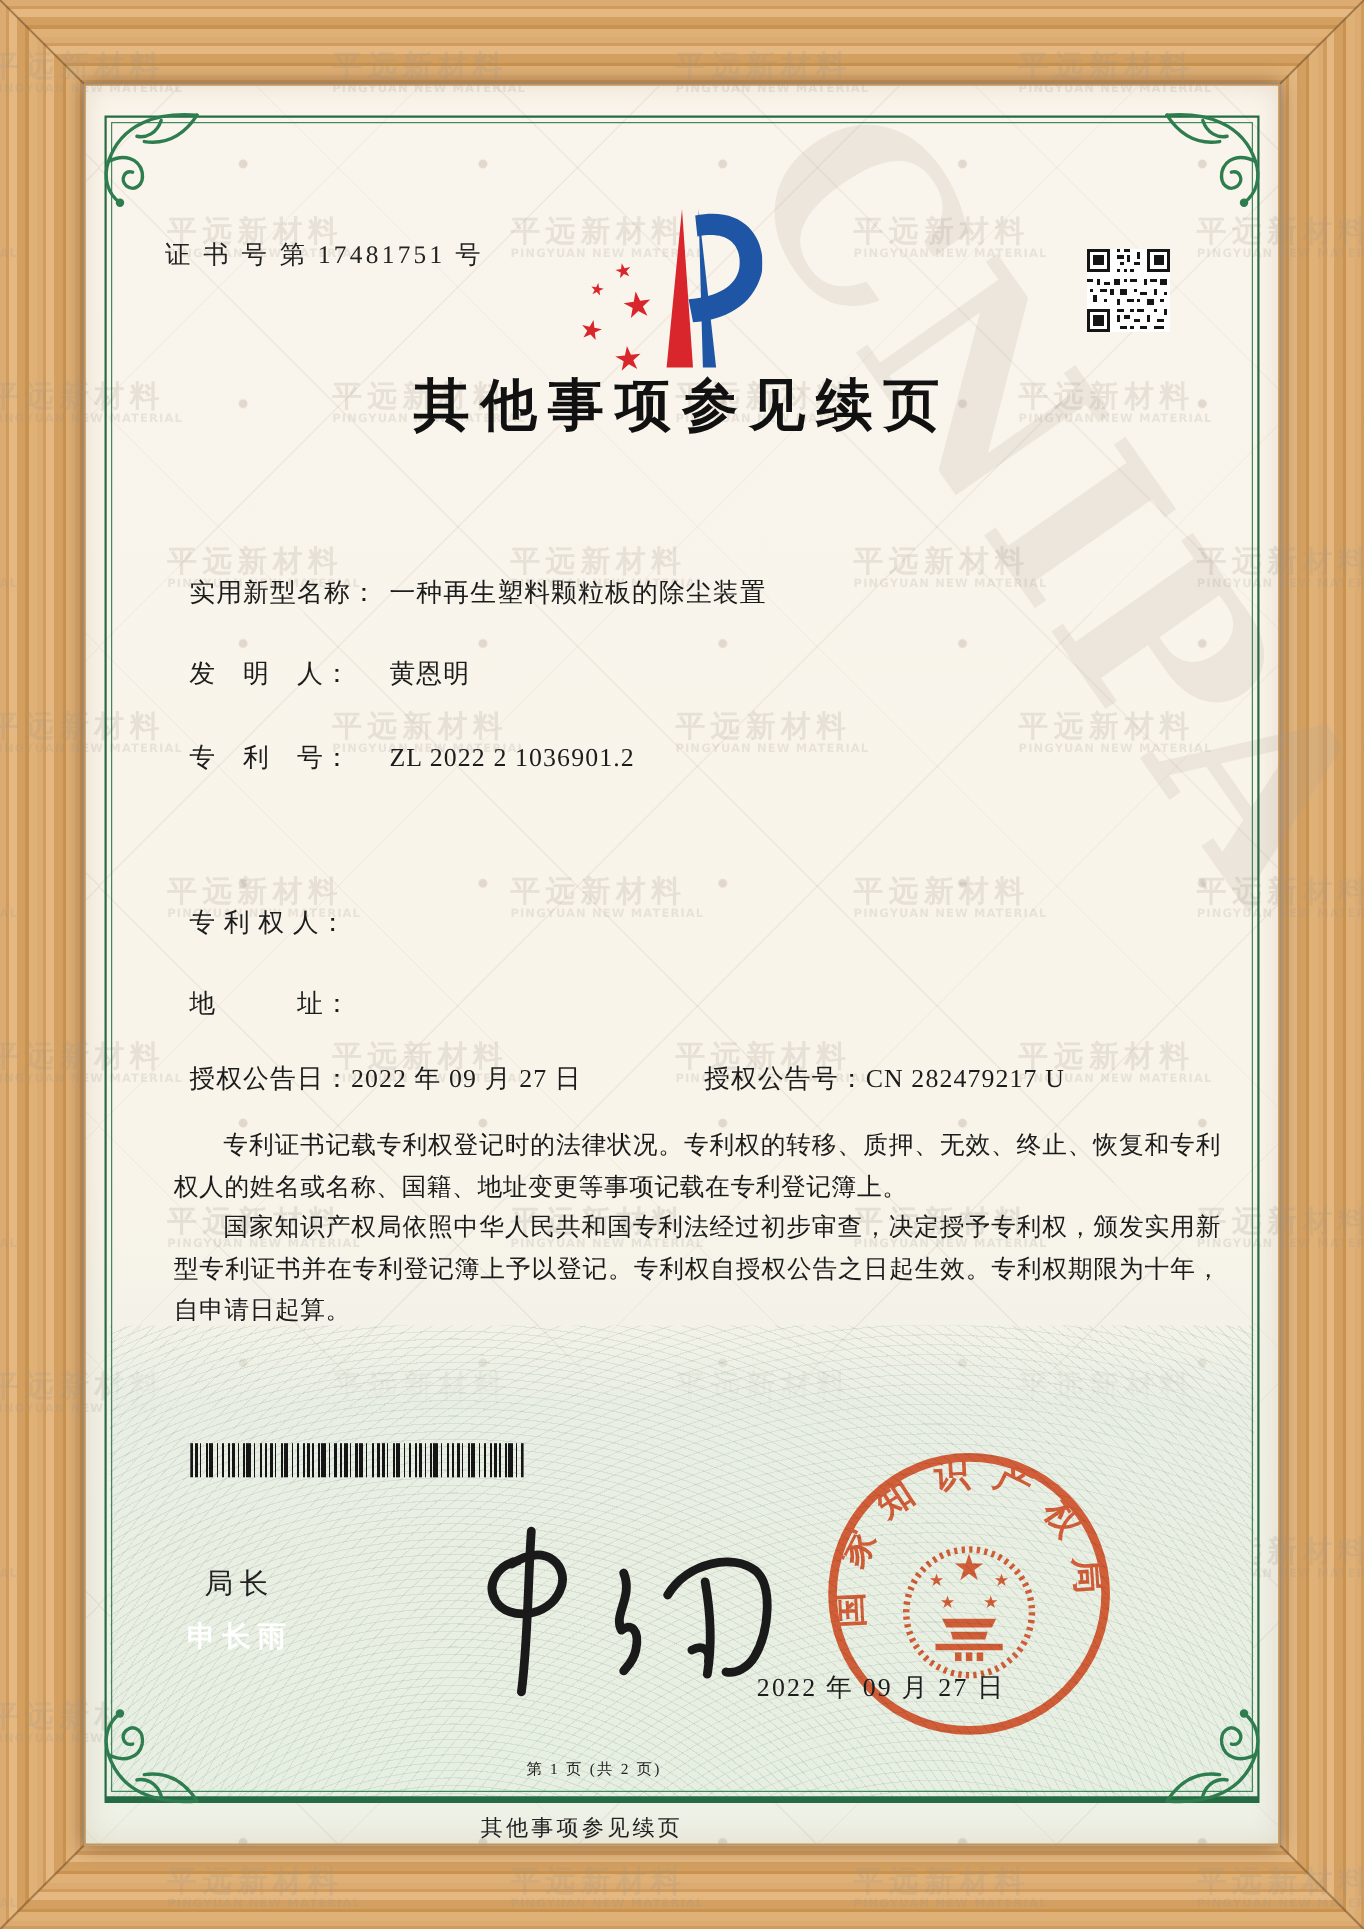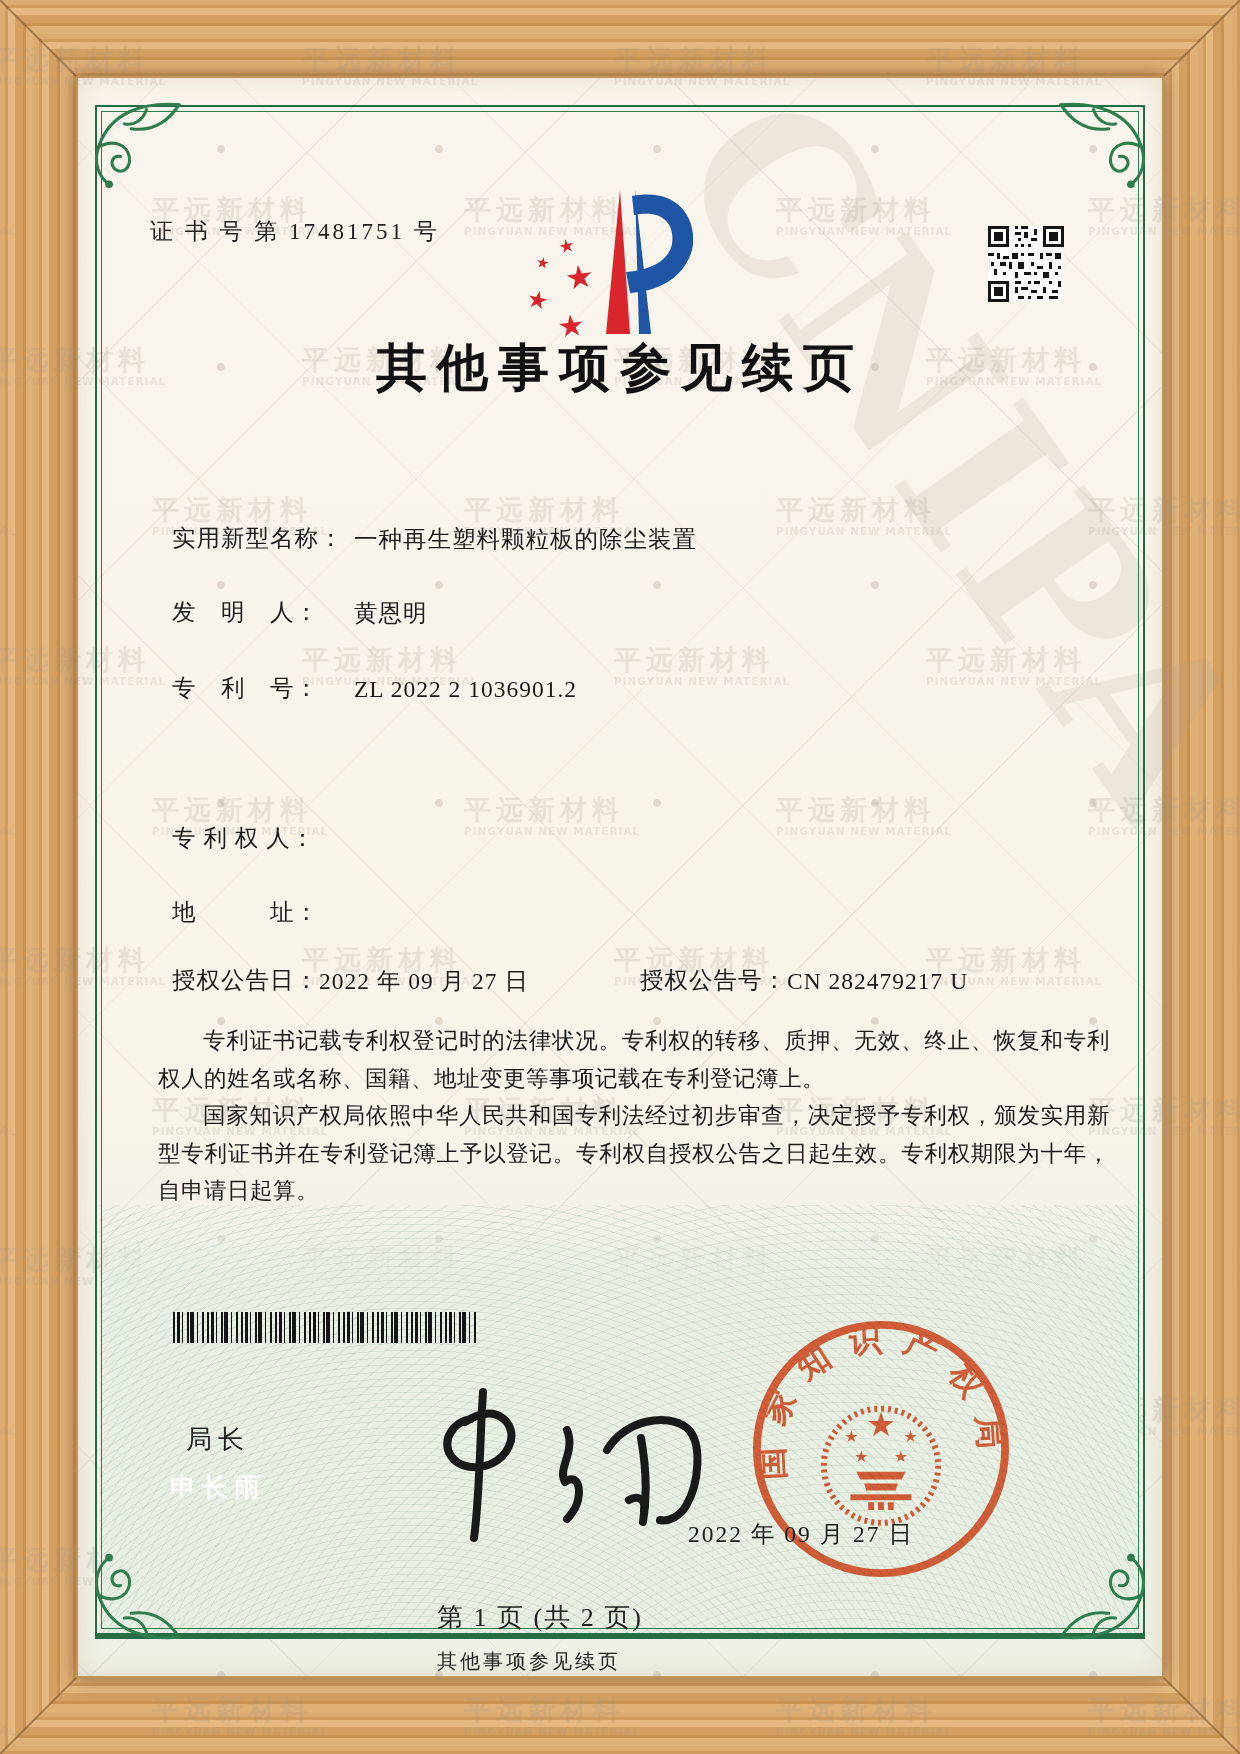--- a/index.html
+++ b/index.html
@@ -93,21 +93,21 @@
       font-family:"Liberation Sans","DejaVu Sans",sans-serif;}
   .signer-name{position:absolute;left:170px;top:1470px;font-size:26px;letter-spacing:6px;color:#ffffff;
       font-family:"Liberation Sans","DejaVu Sans",sans-serif;font-weight:bold;}
   .signature{position:absolute;left:395px;top:1382px;width:330px;height:168px;}
 
   .seal{position:absolute;left:748px;top:1316px;width:266px;height:266px;
         mix-blend-mode:multiply;opacity:.92;}
   .seal-date{position:absolute;left:688px;top:1518px;font-size:23.5px;letter-spacing:2px;color:#1d1d1d;z-index:5;}
 
   .page-footer{position:absolute;left:0;top:1600px;width:1080px;text-align:center;
-        font-size:26px;letter-spacing:2px;color:#222;}
+        font-size:14px;letter-spacing:2px;color:#222;}
   .cont-note{position:absolute;left:0;top:1648px;width:1058px;text-align:center;
         font-size:20px;letter-spacing:3px;color:#222;}
 </style>
 </head>
 <body>
 
 <div class="stage">
 
   <div class="rail h top"></div>
   <div class="rail h bottom"></div>

